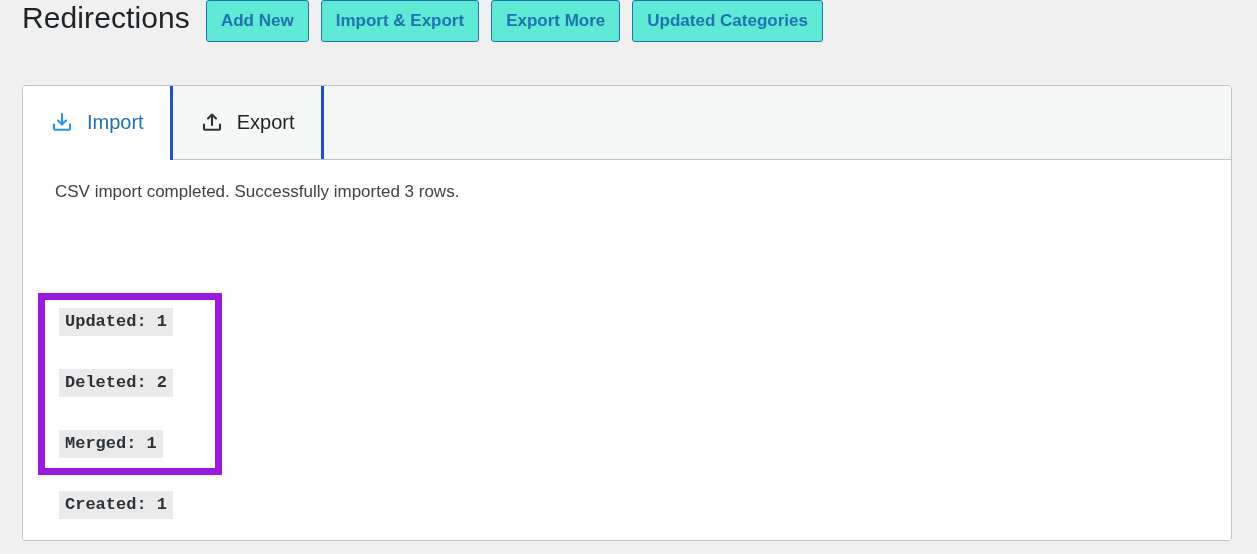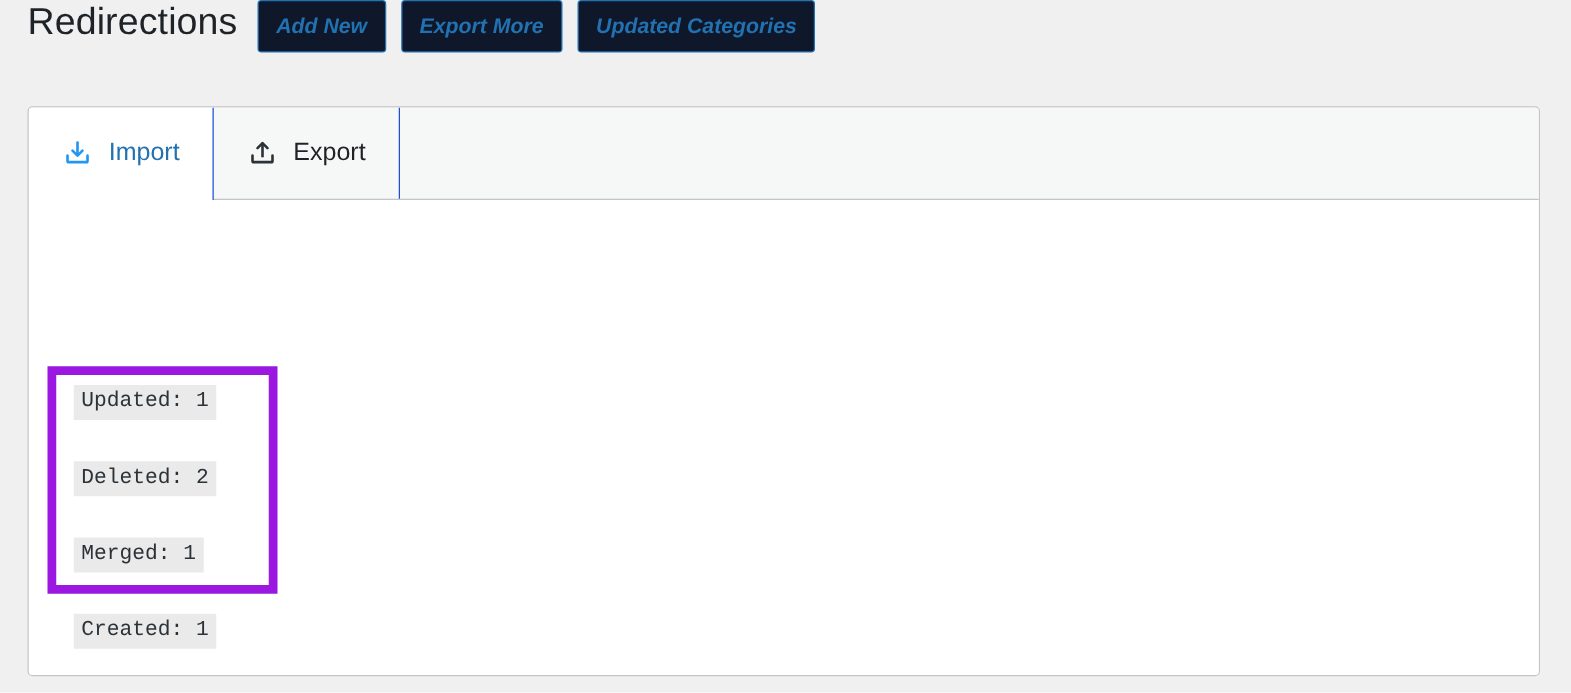--- a/index.html
+++ b/index.html
@@ -33,27 +33,26 @@
     margin: 0;
     padding-right: 4px;
     white-space: nowrap;
   }
   .page-action {
     font-family: "Liberation Sans", sans-serif;
     font-size: 17px;
     line-height: 1;
     font-weight: 700;
     color: #2271b1;
-    background: #0f172a;
+    background: #5eead4;
     border: 1px solid #2271b1;
     border-radius: 3px;
     padding: 11px 14px 12px;
     cursor: pointer;
     white-space: nowrap;
-    font-style: italic;
   }
 
   
   .card {
     position: absolute;
     left: 22px;
     top: 85px;
     width: 1210px;
     height: 456px;
     box-sizing: border-box;
@@ -74,21 +73,21 @@
   .tab {
     display: flex;
     align-items: center;
     gap: 12px;
     padding: 0 26px;
     font-size: 20px;
     font-weight: 400;
     color: #1d2327;
     background: transparent;
     border: none;
-    border-right: 1px solid #1d4ed8;
+    border-right: 3px solid #1d4ed8;
     cursor: pointer;
     box-sizing: border-box;
     position: relative;
   }
   .tab.active {
     background: #ffffff;
     color: #2271b1;
     margin-bottom: -1px;
     padding-bottom: 1px;
   }
@@ -133,38 +132,40 @@
   }
 
   .stats-list {
     position: absolute;
     left: 36px;
     top: 148px;
     display: flex;
     flex-direction: column;
     gap: 33px;
     align-items: flex-start;
+    font-weight: bold;
   }
   .stat-chip {
     font-family: "Liberation Mono", monospace;
     font-size: 17px;
     line-height: 1;
     color: #2c3338;
     background: #eaeaea;
     padding: 5px 6px 6px;
     white-space: pre;
   }
 </style>
 </head>
 <body>
 
 <div class="page-header">
   <h1 class="page-title">Redirections</h1>
 
   <button class="page-action">Add New</button>
+  <button class="page-action">Import &amp; Export</button>
   <button class="page-action">Export More</button>
   <button class="page-action">Updated Categories</button>
 </div>
 
 <div class="card">
 
   <div class="tabbar">
 
     <div class="tab active">
       <span class="tab-icon">
@@ -186,20 +187,21 @@
         </svg>
       </span>
       <span>Export</span>
     </div>
 
     <div class="tab-filler"></div>
   </div>
 
   <div class="card-body">
 
+    <div class="status-line">CSV import completed. Successfully imported 3 rows.</div>
 
     <div class="stats-list">
       <span class="stat-chip">Updated: 1</span>
       <span class="stat-chip">Deleted: 2</span>
       <span class="stat-chip">Merged: 1</span>
       <span class="stat-chip">Created: 1</span>
     </div>
 
     <div class="highlight-box"></div>
 

